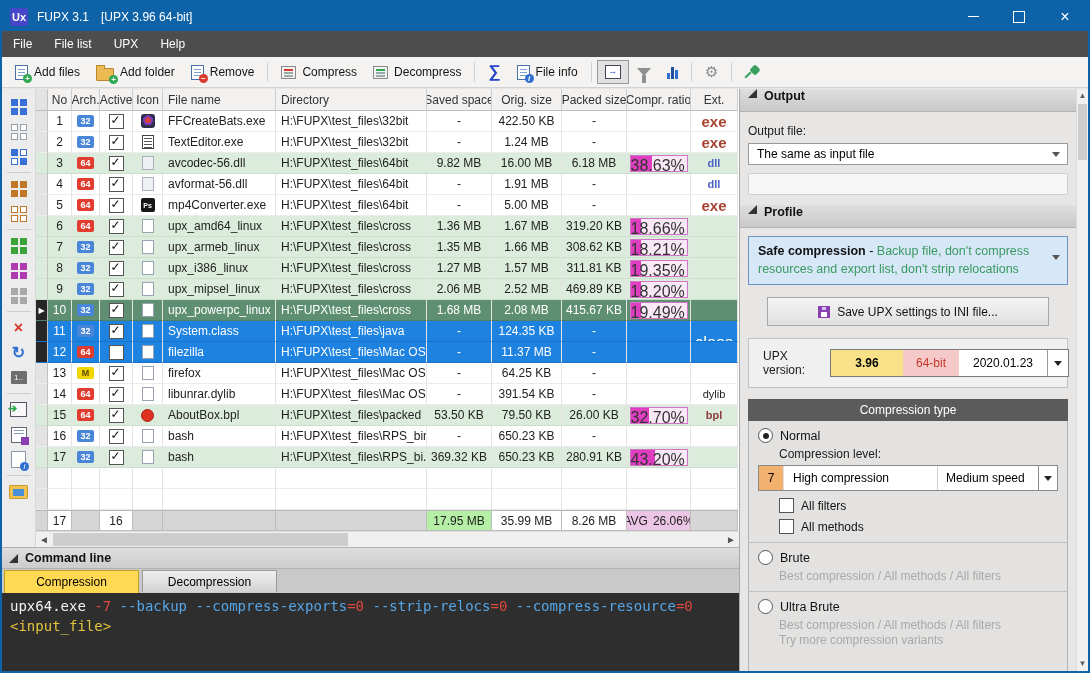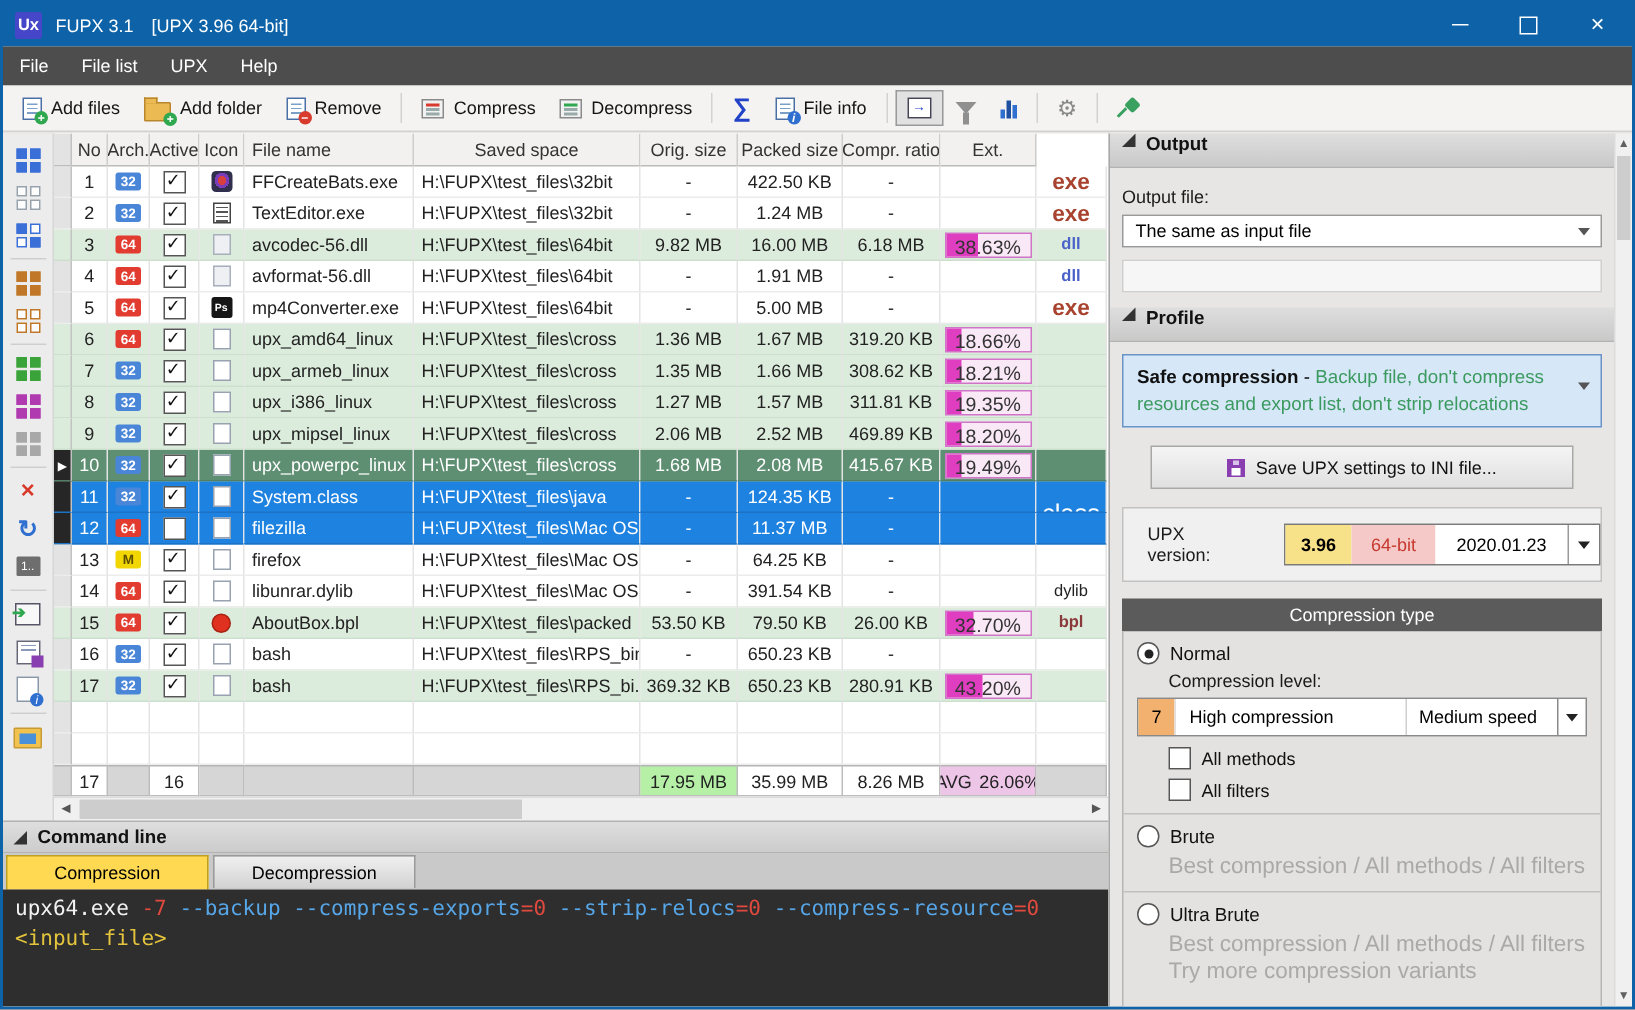--- a/index.html
+++ b/index.html
@@ -81,21 +81,21 @@
   .row.current .rh,.row.selected .rh{background:#262626;}
   .rh.cur::after{content:"▶";color:#fff;font-size:8px;}
   .b32,.b64,.bM{width:17px;height:12px;font-size:9px;font-weight:bold;line-height:12px;text-align:center;border-radius:2px;color:#fff;}
   .b32{background:#4a86d8;}
   .b64{background:#e23b30;}
   .bM{background:#f2d602;color:#5a4c00;}
   .cb{width:13px;height:13px;border:1px solid #555;background:#fff;position:relative;}
   .cb.on::after{content:"✓";position:absolute;left:1px;top:-2px;font-size:12px;color:#111;}
   .ratio-box{width:56px;height:15px;border:1px solid #cf74c6;background:#f9e9f7;position:relative;}
   .ratio-box .fill{position:absolute;left:0;top:0;bottom:0;background:#e03ec0;}
-  .ratio-box .rtx{position:absolute;left:0;right:0;top:1px;text-align:center;font-size:13px;color:#333;}
+  .ratio-box .rtx{position:absolute;left:0;right:0;top:1px;text-align:left;font-size:16px;color:#333;}
   .ext-exe{color:#a8432f;font-weight:bold;font-size:15px;}
   .ext-dll{color:#4a62c8;font-weight:bold;font-size:11px;}
   .ext-dylib{color:#222;font-size:11px;}
   .ext-bpl{color:#8a3a3a;font-weight:bold;font-size:11px;}
   .ext-class{color:#fff;font-size:17px;margin-top:24px;}
   .sum .c{background:#d6d6d6;border-right:1px solid #bdbdbd;border-bottom:1px solid #bdbdbd;border-top:1px solid #b5b5b5;}
   .sum .white{background:#fff;}
   .sum .gsaved{background:#b5f0a6;}
   .sum .pavg{background:#edc6e7;gap:5px;}
   
@@ -131,41 +131,41 @@
   .profile-combo b{color:#111;}
   .profile-combo .desc{color:#3b9a5f;}
   .save-btn{margin:12px auto 12px;width:280px;height:27px;background:linear-gradient(#f4f4f4,#e0e0e0);border:1px solid #a8a8a8;
     display:flex;align-items:center;justify-content:center;gap:7px;font-size:12px;color:#111;}
   .floppy{width:12px;height:12px;background:#8a3fb0;position:relative;}
   .floppy::before{content:"";position:absolute;left:3px;bottom:1px;width:6px;height:5px;background:#fff;}
   .floppy::after{content:"";position:absolute;left:4px;top:1px;width:4px;height:3px;background:#d9c2ea;}
   .ver-box{margin:11px 8px;border:1px solid #c2c2c2;background:#f0f0f0;height:48px;display:flex;align-items:center;justify-content:center;gap:9px;font-size:12px;}
   .ver-combo{display:flex;height:26px;border:1px solid #7a7a7a;background:#fff;}
   .ver-combo span{display:flex;align-items:center;justify-content:center;}
-  .vs1{width:44px;background:#f8e289;font-weight:bold;}
+  .vs1{width:72px;background:#f8e289;font-weight:bold;}
   .vs2{width:56px;background:#f6c9c9;color:#c5392e;}
   .vs3{width:88px;background:#fff;}
   .vsa{width:20px;border-left:1px solid #9a9a9a;}
   .vsa i{width:0;height:0;border:4px solid transparent;border-top:5px solid #222;margin-top:4px;}
   .ct-hdr{margin:4px 8px 0;height:22px;background:#5b5b5b;color:#fff;display:flex;align-items:center;justify-content:center;font-size:12px;}
   .ct-box{margin:0 8px;border:1px solid #b5b5b5;border-top:none;background:#e3e2e1;height:260px;}
   .ct-sec{padding:7px 9px 8px;border-bottom:1px solid #c0c0c0;}
   .radio-row{display:flex;align-items:center;gap:7px;font-size:12.5px;color:#111;}
   .radio{width:13px;height:13px;border:1px solid #555;border-radius:50%;background:#fff;display:inline-flex;align-items:center;justify-content:center;flex:none;}
   .radio.on::after{content:"";width:6px;height:6px;background:#222;border-radius:50%;}
   .indent{margin-left:21px;}
   .lvl-combo{display:flex;height:24px;border:1px solid #8a8a8a;background:#fff;margin:4px 0 7px;}
   .lvl-combo span{display:flex;align-items:center;font-size:12px;}
   .l7{width:24px;background:#f2b16e;justify-content:center;}
   .lname{flex:1;padding-left:9px;border-left:1px solid #e0e0e0;}
   .lspeed{width:92px;padding-left:8px;border-left:1px solid #d0d0d0;}
   .larr{width:18px;border-left:1px solid #8a8a8a;justify-content:center;}
   .larr i{width:0;height:0;border:4px solid transparent;border-top:5px solid #222;margin-top:4px;}
   .cb-row{display:flex;align-items:center;gap:7px;font-size:12px;color:#111;margin-top:6px;}
-  .gray-desc{color:#a9a9a9;font-size:15px;margin:4px 0 0 21px;}
+  .gray-desc{color:#a9a9a9;font-size:12px;margin:4px 0 0 21px;}
   
   .vsb{position:absolute;right:0;top:87px;width:12px;height:582px;background:#f0f0f0;border-left:1px solid #dcdcdc;box-sizing:border-box;}
   .vsb .ar{position:absolute;left:0;width:11px;height:14px;color:#606060;font-size:8px;line-height:14px;text-align:center;}
   .vsb .thumb{position:absolute;left:1px;top:15px;width:9px;height:56px;background:#cdcdcd;}
 </style>
 </head>
 <body>
 
 <div class="window">
 
@@ -357,20 +357,21 @@
     </div>
 
   <div class="tablewrap">
       <div class="trow thead">
         <div class="c rh"></div>
         <div class="c">No</div>
         <div class="c">Arch.</div>
         <div class="c">Active</div>
         <div class="c">Icon</div>
         <div class="c left">File name</div>
+        <div class="c left">Directory</div>
         <div class="c">Saved space</div>
         <div class="c">Orig. size</div>
         <div class="c">Packed size</div>
         <div class="c">Compr. ratio</div>
         <div class="c">Ext.</div>
       </div>
       <div class="trow row normal">
         <div class="c rh"></div>
         <div class="c">1</div>
         <div class="c">
@@ -883,25 +884,25 @@
         <div class="lvl-combo indent">
           <span class="l7">7</span>
           <span class="lname">High compression</span>
           <span class="lspeed">Medium speed</span>
           <span class="larr">
               <i></i>
             </span>
         </div>
         <div class="cb-row indent">
           <span class="cb"></span>
-          <span>All methods</span>
+          <span>All filters</span>
         </div>
         <div class="cb-row indent">
           <span class="cb"></span>
-          <span>All filters</span>
+          <span>All methods</span>
         </div>
       </div>
       <div class="ct-sec">
         <div class="radio-row">
           <span class="radio"></span>
           <span>Brute</span>
         </div>
         <div class="gray-desc">Best compression / All methods / All filters</div>
       </div>
       <div class="ct-sec" style="border-bottom:none;">

